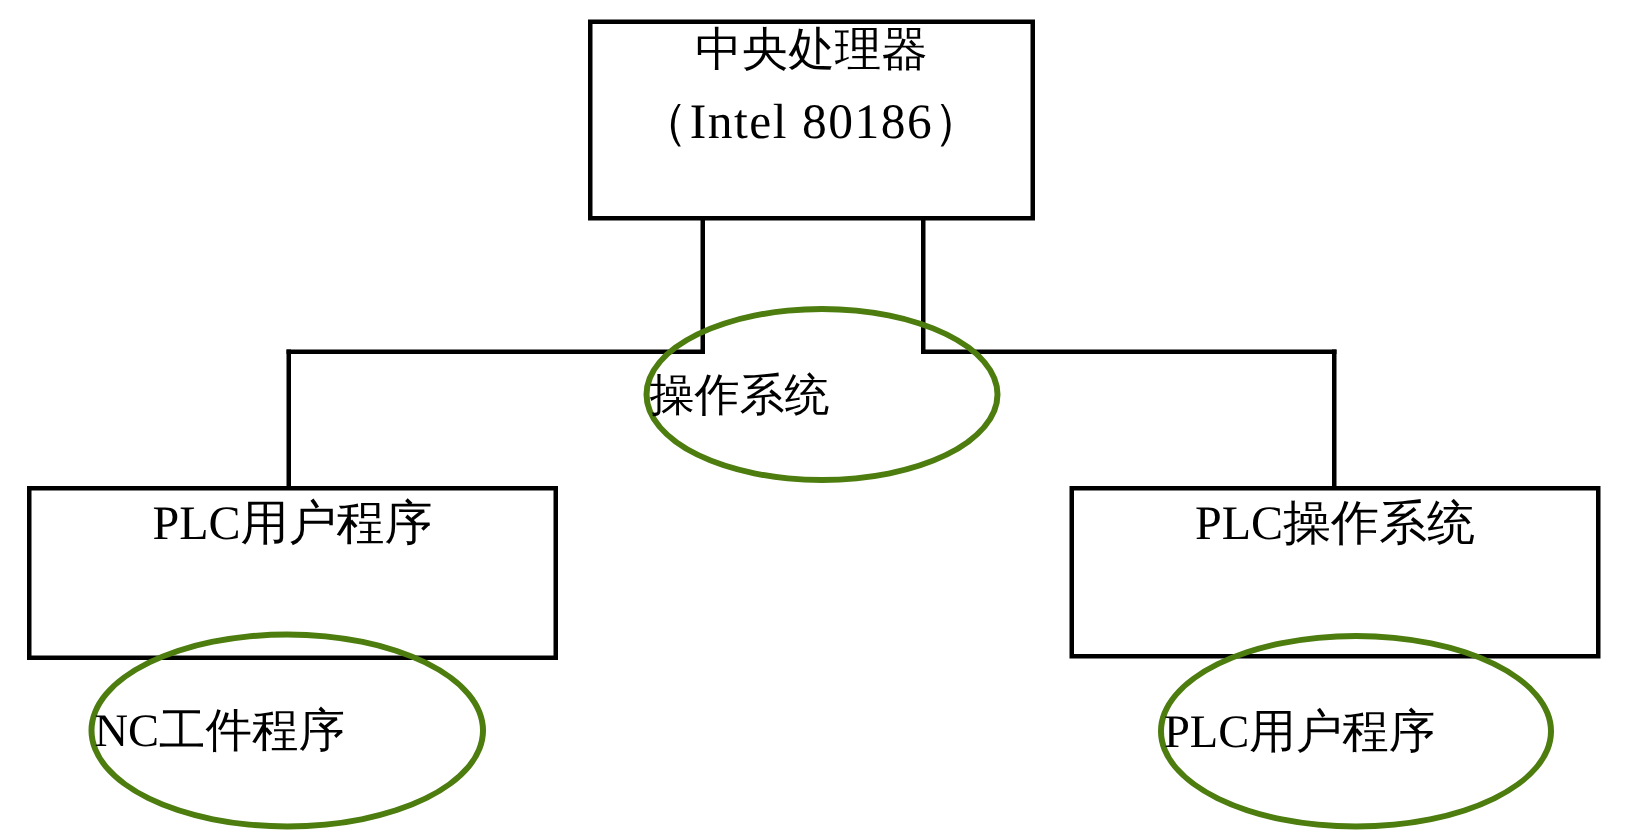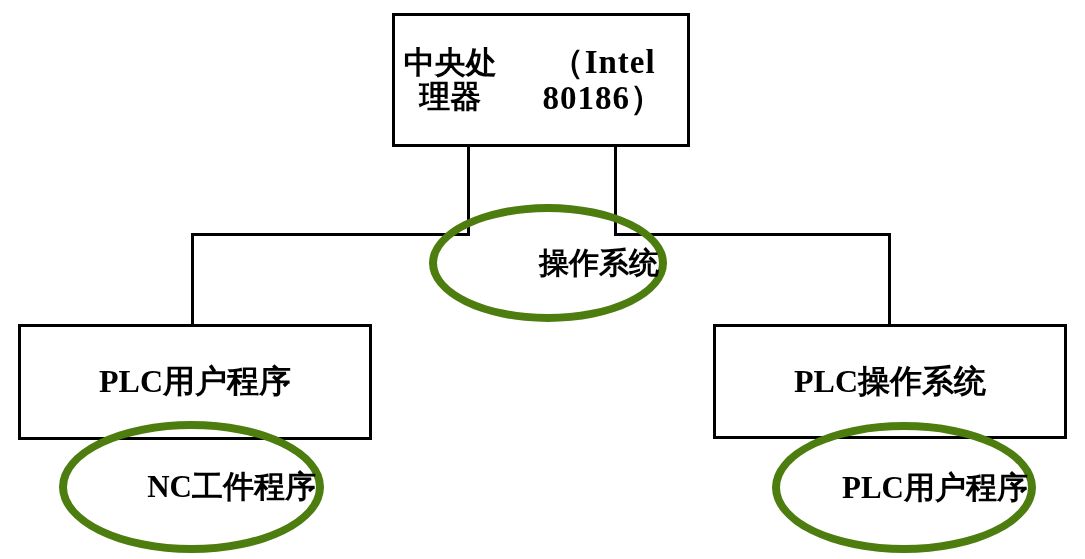--- a/index.html
+++ b/index.html
@@ -15,38 +15,37 @@
     font-family: "Liberation Serif", "DejaVu Serif", serif;
     color: #000000;
     overflow: hidden;
   }
   .node-box {
     position: absolute;
     border: 3px solid #000000;
     box-sizing: border-box;
     background: transparent;
     display: flex;
-    flex-direction: row;
+    flex-direction: column;
     align-items: center;
-    justify-content: center;
     text-align: center;
-    font-weight: bold;
+    font-weight: normal;
     z-index: 2;
   }
   .node-ellipse {
     position: absolute;
-    border: 8px solid #4d7c0f;
+    border: 4px solid #4d7c0f;
     border-radius: 50%;
     box-sizing: border-box;
     background: transparent;
     display: flex;
     align-items: center;
-    justify-content: flex-end;
+    justify-content: flex-start;
     text-align: center;
-    font-weight: bold;
+    font-weight: normal;
     z-index: 3;
   }
   .line {
     position: absolute;
     background: #000000;
     z-index: 1;
   }
   .cpu-box {
     left: 392px; top: 13px;
     width: 298px; height: 134px;

